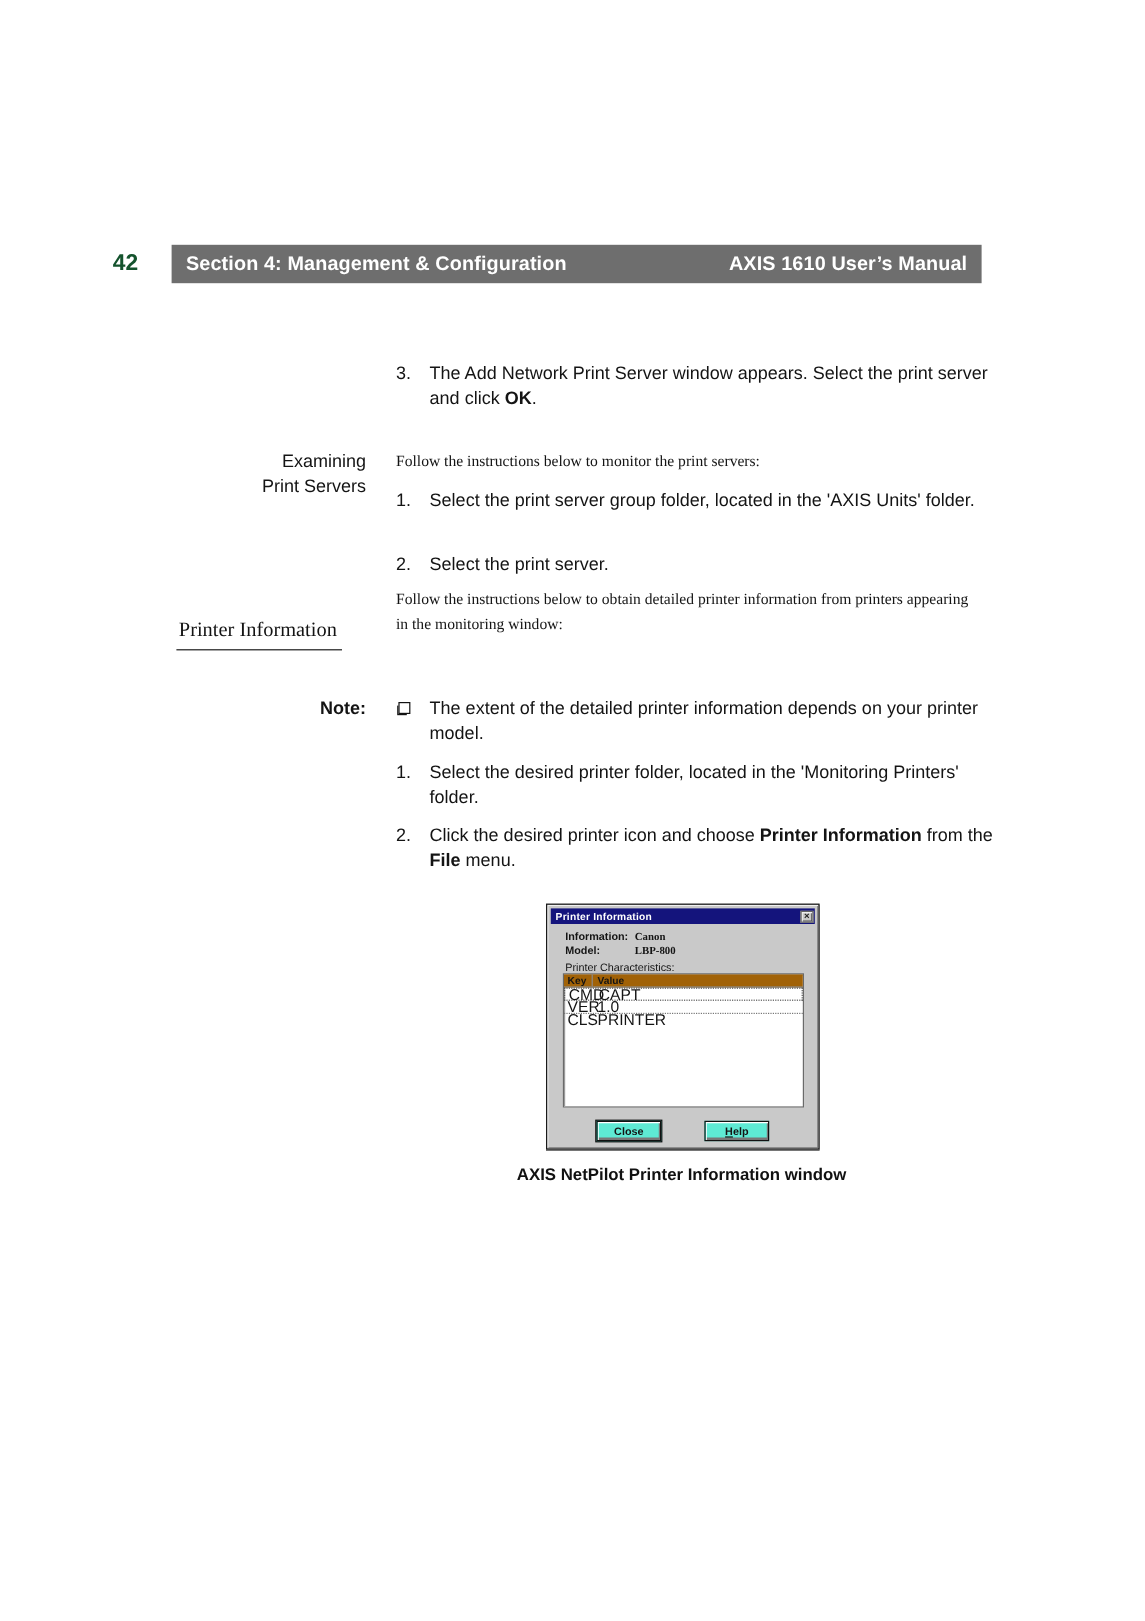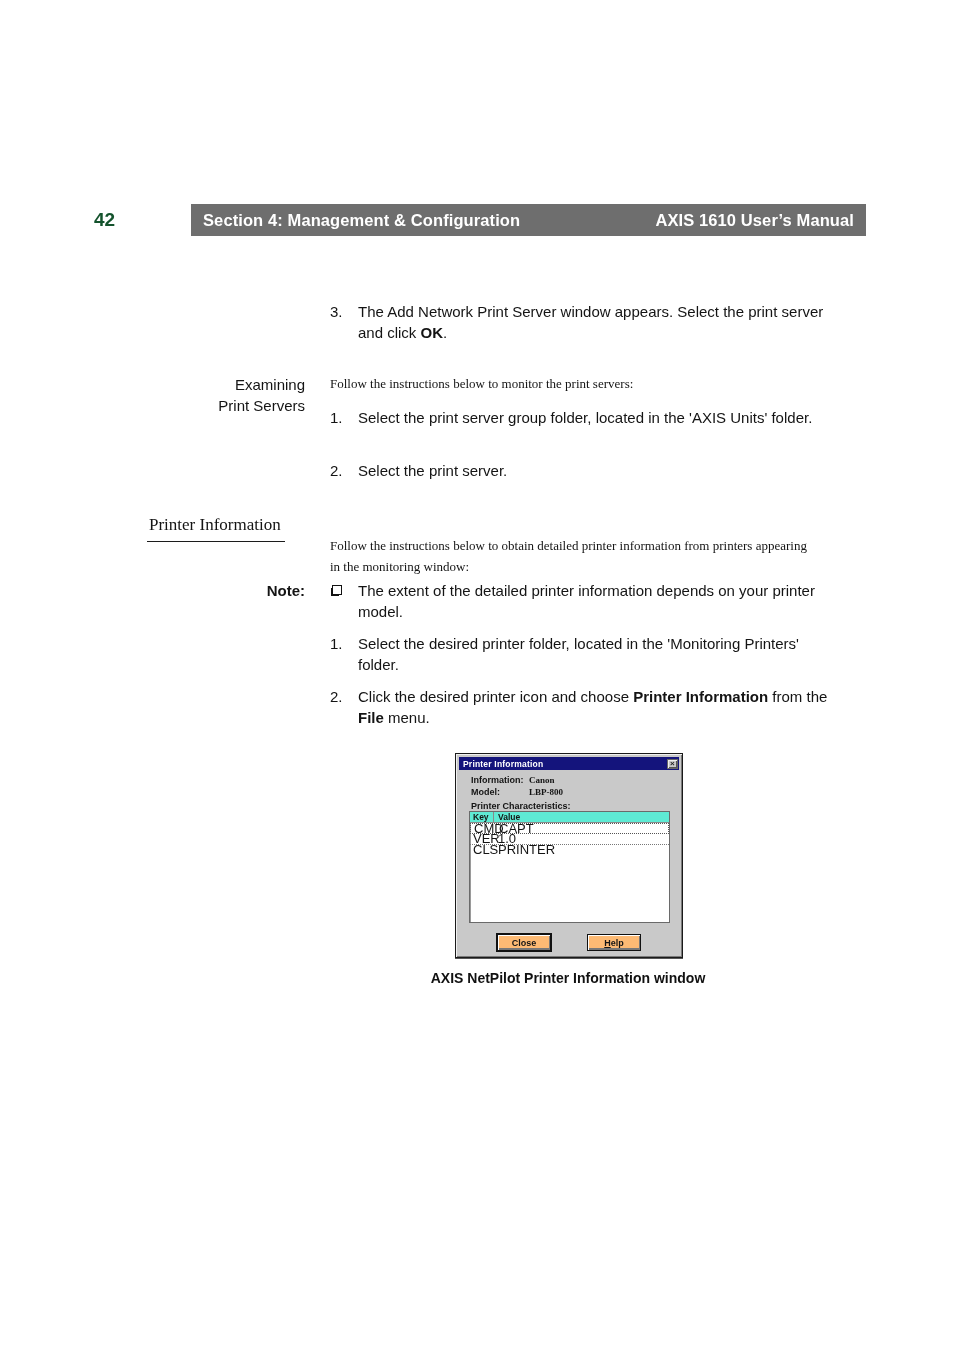--- a/index.html
+++ b/index.html
@@ -9,21 +9,21 @@
     font-family:"Liberation Sans", sans-serif; color:#161616; overflow:hidden;
     margin:0 auto;
   }
   .abs { position:absolute; }
 
   
   .page-num { left:94px; top:209px; font-size:19px; font-weight:bold; color:#14532d; }
   .header-bar {
     left:143px; top:204px; width:675px; height:32px; background:#6e6e6e;
     color:#ffffff; display:flex; align-items:center; justify-content:space-between;
-    padding:0 12px; font-size:16.5px; font-weight:bold; letter-spacing:0.1px;margin-left:48px;
+    padding:0 12px; font-size:16.5px; font-weight:bold; letter-spacing:0.1px;
   }
 
   
   .serif { font-family:"Liberation Serif", serif; font-size:13px; line-height:21px; color:#141414; }
   .sans-step { font-size:15px; line-height:21px; color:#141414; }
   .step { display:flex; }
   .step .num { width:28px; flex:0 0 28px; }
   .step .txt { width:472px; }
   .side-label { width:165px; text-align:right; font-size:15px; line-height:21px; color:#141414; }
   .bold { font-weight:bold; }
@@ -54,32 +54,32 @@
     box-shadow: inset 1px 1px 0 #efefef, inset -1px -1px 0 #555;
     color:#222; font-size:8px; line-height:8px; text-align:center; font-weight:bold;
   }
   .dlg-field-label { position:absolute; left:15px; font-size:9px; font-weight:bold; }
   .dlg-field-value { position:absolute; left:73px; font-size:9px; font-weight:bold;font-family:Liberation Serif, serif; }
   .dlg-listbox {
     position:absolute; left:13px; top:57px; width:201px; height:112px; background:#ffffff;
     border:1px solid #6a6a6a; box-shadow: inset 1px 1px 0 #9a9a9a;
   }
   .lb-header {
-    display:flex; height:11px; background:#5eead4; border-bottom:1px solid #8a8a8a;
+    display:flex; height:11px; background:#a16207; border-bottom:1px solid #8a8a8a;
     font-size:8.5px; font-weight:bold; line-height:10px;
   }
   .lb-header .kcol { width:24px; border-right:1px solid #8a8a8a; padding-left:3px; }
   .lb-header .vcol { padding-left:4px; }
   .lb-row { display:flex; height:11px; font-size:13px; line-height:10px; }
   .lb-row .kcol { width:24px; padding-left:3px; }
   .lb-row .vcol { padding-left:4px;text-align:center; }
   .lb-row.focus { border:1px dotted #555; }
   .lb-row.dotted-under { border-bottom:1px dotted #777; }
   .dlg-btn {
-    position:absolute; top:180px; width:54px; height:17px; background:#fdba74;
+    position:absolute; top:180px; width:54px; height:17px; background:#5eead4;
     border:1px solid #111; box-shadow: inset 1px 1px 0 #ffffff, inset -1px -2px 0 #777;
     display:flex; align-items:center; justify-content:center;
     font-size:9px; font-weight:bold; color:#141414;
   }
   .dlg-btn.default { box-shadow: 0 0 0 1px #111, inset 1px 1px 0 #ffffff, inset -1px -2px 0 #777; }
   .u { text-decoration:underline; }
 
   .caption { left:418px; top:970px; width:300px; text-align:center; font-size:14px; font-weight:bold; color:#111; }
 </style>
 </head>
@@ -109,21 +109,21 @@
     <span class="txt">Select the print server group folder, located in the 'AXIS Units' folder.</span>
   </div>
   <div class="abs step sans-step" style="left:330px;top:460px">
     <span class="num">2.</span>
     <span class="txt">Select the print server.</span>
   </div>
 
   <div class="abs" style="left:147px;top:515px">
     <span class="pi-heading">Printer Information</span>
   </div>
-  <div class="abs serif" style="left:330px;top:535px;width:490px">Follow the instructions below to obtain detailed printer information from printers appearing in the monitoring window:</div>
+  <div class="abs serif" style="left:330px;top:488px;width:490px">Follow the instructions below to obtain detailed printer information from printers appearing in the monitoring window:</div>
 
   <div class="abs side-label" style="left:140px;top:580px;font-weight:bold">Note:</div>
   <div class="abs note-bullet" style="left:332px;top:585px"></div>
   <div class="abs sans-step" style="left:358px;top:580px;width:472px">The extent of the detailed printer information depends on your printer model.</div>
 
   <div class="abs step sans-step" style="left:330px;top:633px">
     <span class="num">1.</span>
     <span class="txt">Select the desired printer folder, located in the 'Monitoring Printers' folder.</span>
   </div>
   <div class="abs step sans-step" style="left:330px;top:686px">
@@ -134,21 +134,21 @@
   <div class="abs dialog">
     <div class="dlg-titlebar">
       <span>Printer Information</span>
       <span class="dlg-close">×</span>
     </div>
 
     <span class="dlg-field-label" style="top:21px">Information:</span>
     <span class="dlg-field-value" style="top:21px">Canon</span>
     <span class="dlg-field-label" style="top:33px">Model:</span>
     <span class="dlg-field-value" style="top:33px">LBP-800</span>
-    <span class="dlg-field-label" style="top:47px;font-weight:bold">Printer Characteristics:</span>
+    <span class="dlg-field-label" style="top:47px;font-weight:normal">Printer Characteristics:</span>
 
     <div class="dlg-listbox">
       <div class="lb-header">
         <span class="kcol">Key</span>
         <span class="vcol">Value</span>
       </div>
       <div class="lb-row focus">
         <span class="kcol">CMD</span>
         <span class="vcol">CAPT</span>
       </div>

